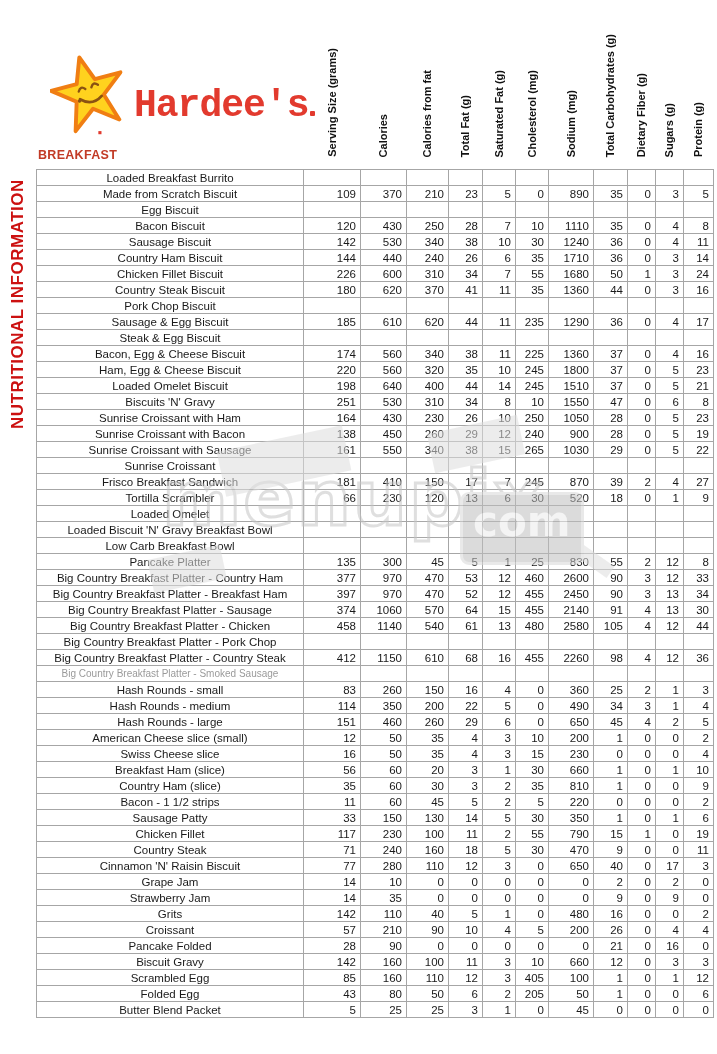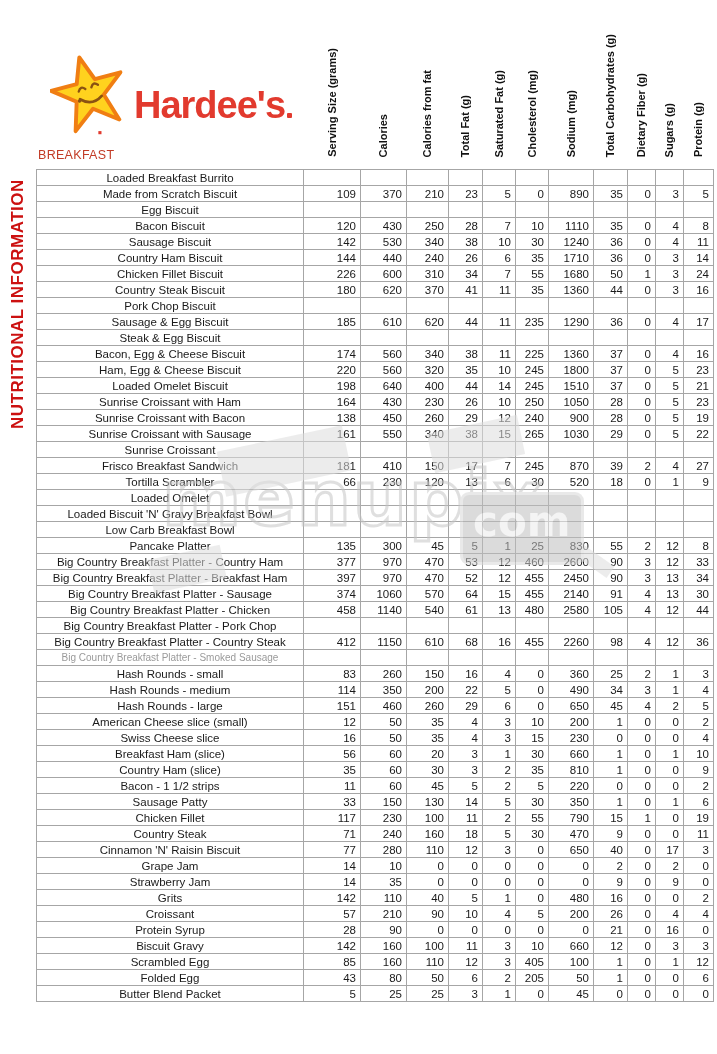--- a/index.html
+++ b/index.html
@@ -4,35 +4,35 @@
 <style>
   html,body{margin:0;padding:0;background:#ffffff;}
   .canvas{
     position:relative;width:717px;height:1054px;background:#ffffff;overflow:hidden;
     font-family:"Liberation Sans", sans-serif;color:#1a1a1a;
   }
   
   .logo{position:absolute;left:50px;top:52px;display:flex;align-items:center;}
   .logo-star{width:78px;height:88px;}
   .wordmark{
-    font-family:Liberation Sans, sans-serif;font-weight:bold;font-size:38px;
+    font-family:Liberation Mono, monospace;font-weight:bold;font-size:38px;
     color:#e23a2e;letter-spacing:-1px;margin-left:6px;margin-top:18px;
   }
   .wordmark::after{content:"";display:inline-block;width:5px;height:5px;background:#e23a2e;border-radius:1px;margin-left:2px;}
   
   .vlabel{
     position:absolute;left:5px;top:158px;height:292px;width:26px;
     writing-mode:vertical-rl;transform:rotate(180deg);
     color:#cc1111;font-weight:bold;font-size:17px;letter-spacing:.5px;
     display:flex;align-items:center;justify-content:center;white-space:nowrap;
   }
   
   .section-head{
     position:absolute;left:38px;top:148px;
-    color:#c23b26;font-weight:normal;font-size:12.5px;letter-spacing:.3px;
+    color:#c23b26;font-weight:bold;font-size:12.5px;letter-spacing:.3px;
   }
   
   .col-heads{position:absolute;left:303px;top:14px;height:143px;display:flex;align-items:flex-end;}
   .col-head{height:100%;display:flex;align-items:flex-end;justify-content:center;}
   .col-head span{
     writing-mode:vertical-rl;transform:rotate(180deg);
     font-weight:bold;font-size:11px;white-space:nowrap;padding-bottom:1px;color:#111;
   }
   
   .c0{width:267px}.c1{width:57px}.c2{width:46px}.c3{width:42px}.c4{width:34px}
@@ -333,20 +333,34 @@
           <td class="num">44</td>
           <td class="num">14</td>
           <td class="num">245</td>
           <td class="num">1510</td>
           <td class="num">37</td>
           <td class="num">0</td>
           <td class="num">5</td>
           <td class="num">21</td>
         </tr>
         <tr>
+          <td class="name">Biscuits 'N' Gravy</td>
+          <td class="num">251</td>
+          <td class="num">530</td>
+          <td class="num">310</td>
+          <td class="num">34</td>
+          <td class="num">8</td>
+          <td class="num">10</td>
+          <td class="num">1550</td>
+          <td class="num">47</td>
+          <td class="num">0</td>
+          <td class="num">6</td>
+          <td class="num">8</td>
+        </tr>
+        <tr>
           <td class="name">Sunrise Croissant with Ham</td>
           <td class="num">164</td>
           <td class="num">430</td>
           <td class="num">230</td>
           <td class="num">26</td>
           <td class="num">10</td>
           <td class="num">250</td>
           <td class="num">1050</td>
           <td class="num">28</td>
           <td class="num">0</td>
@@ -795,21 +809,21 @@
           <td class="num">10</td>
           <td class="num">4</td>
           <td class="num">5</td>
           <td class="num">200</td>
           <td class="num">26</td>
           <td class="num">0</td>
           <td class="num">4</td>
           <td class="num">4</td>
         </tr>
         <tr>
-          <td class="name">Protein Syrup</td>
+          <td class="name">Pancake Folded</td>
           <td class="num">28</td>
           <td class="num">90</td>
           <td class="num">0</td>
           <td class="num">0</td>
           <td class="num">0</td>
           <td class="num">0</td>
           <td class="num">0</td>
           <td class="num">21</td>
           <td class="num">0</td>
           <td class="num">16</td>

